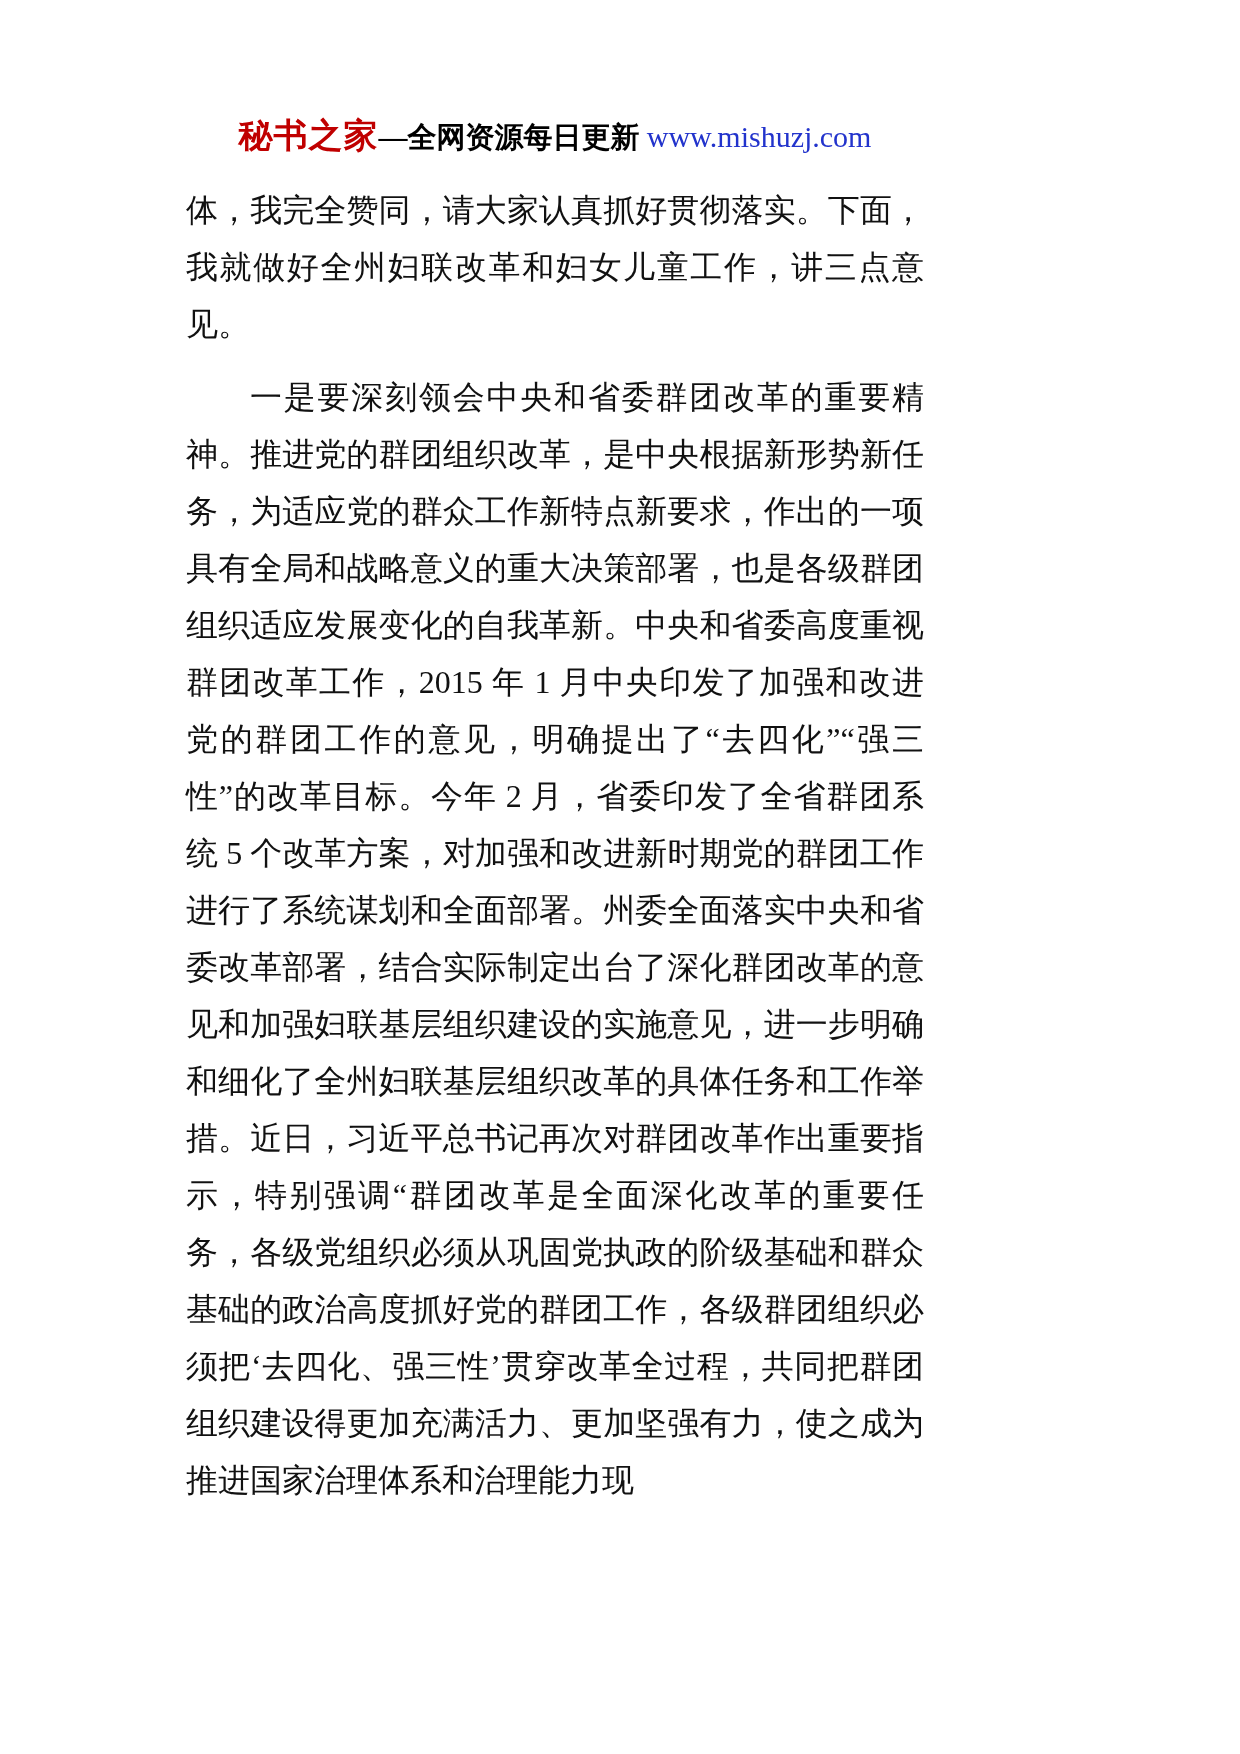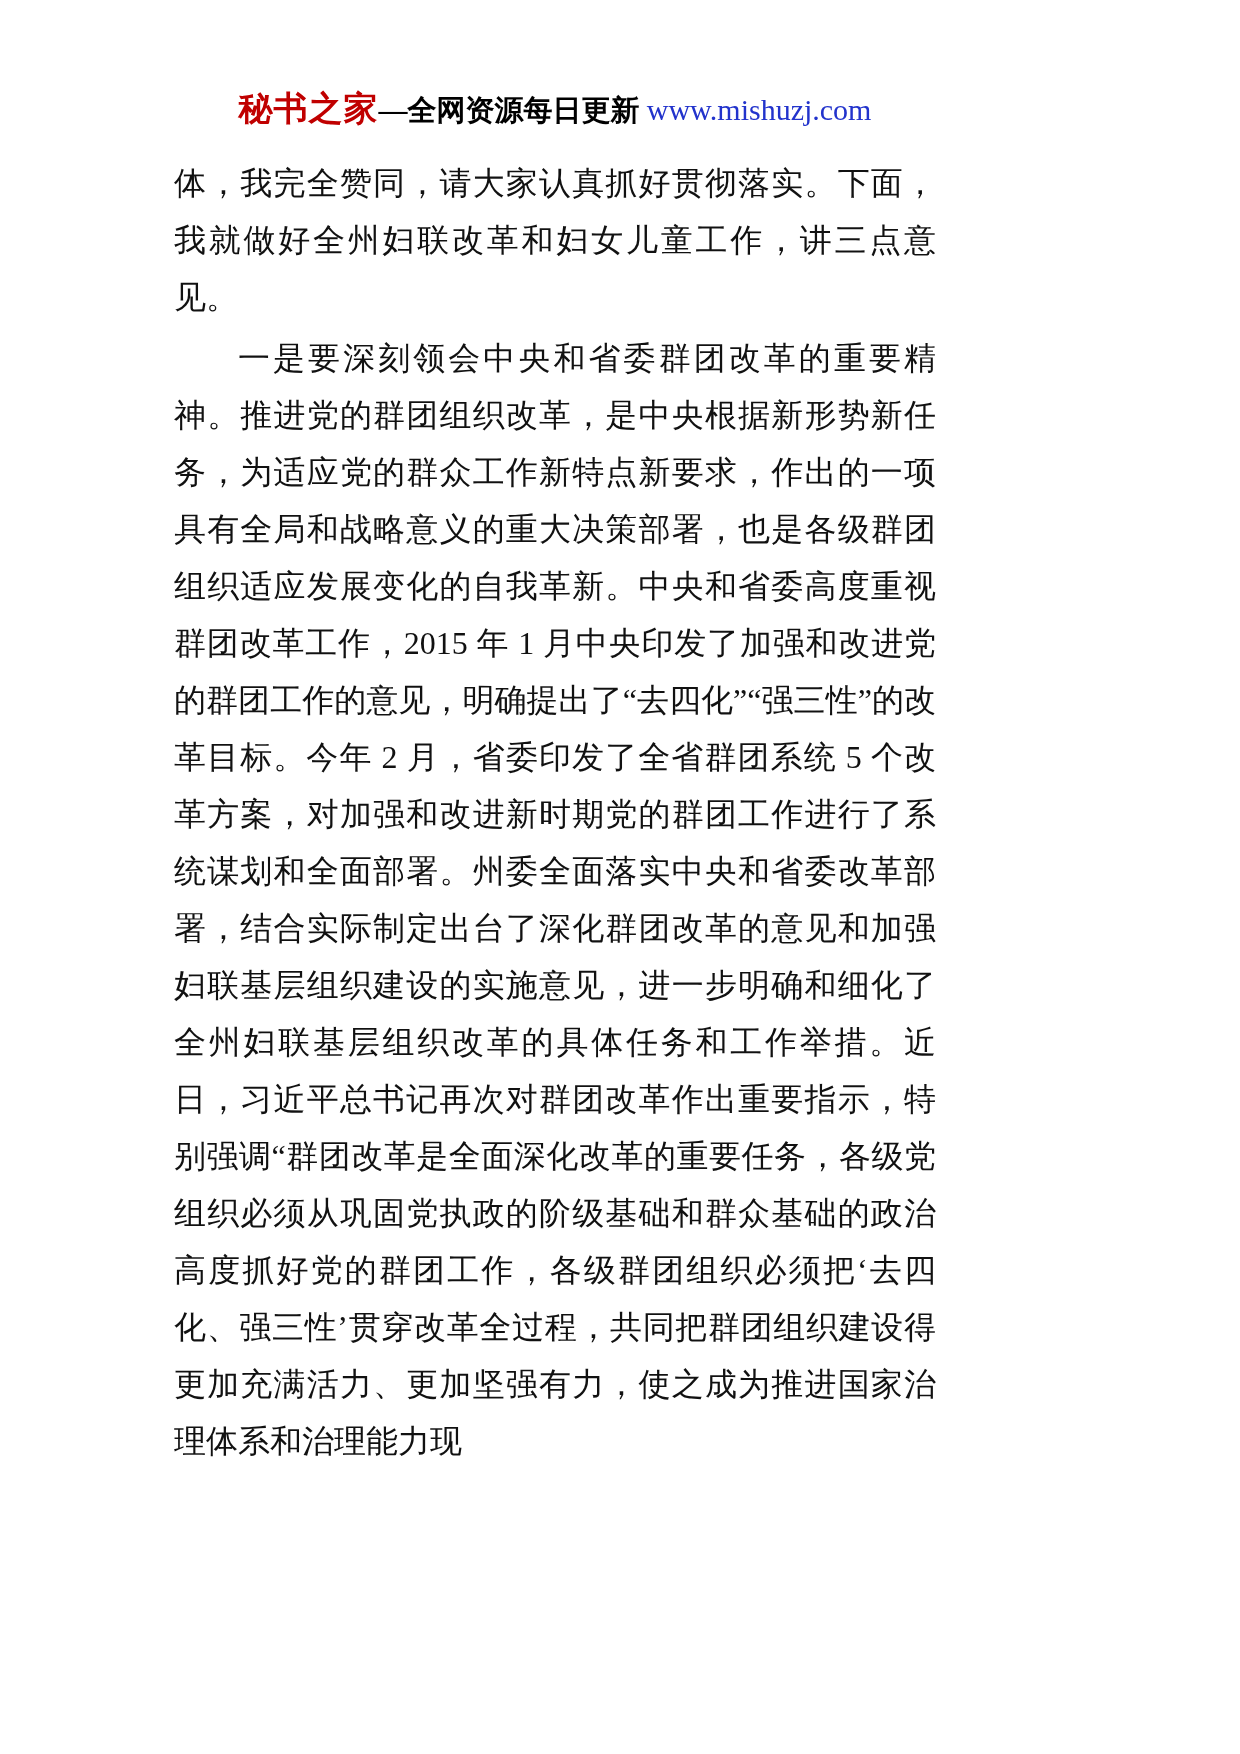--- a/index.html
+++ b/index.html
@@ -6,21 +6,21 @@
     margin: 0;
     padding: 0;
     background: #ffffff;
   }
   .page {
     position: relative;
     width: 1240px;
     height: 1754px;
     background: #ffffff;
     box-sizing: border-box;
-    padding: 87px 300px 60px 170px;
+    padding: 114px 300px 60px 170px;
     font-family: "Liberation Serif", "DejaVu Serif", serif;
     overflow: hidden;
   }
   .site-header {
     text-align: center;
     white-space: nowrap;
     margin: 0 0 18px 0;
     line-height: 44px;
   }
   .brand {
@@ -42,21 +42,21 @@
   }
   .content {
     font-size: 32px;
     line-height: 57px;
     color: #111111;
     text-align: justify;
     text-justify: inter-ideograph;
     word-break: break-all;
   }
   .para {
-    margin: 4px;
+    margin: 16px;
   }
   .indent {
     text-indent: 64px;
   }
 </style>
 </head>
 <body>
 
 <div class="page">
 

